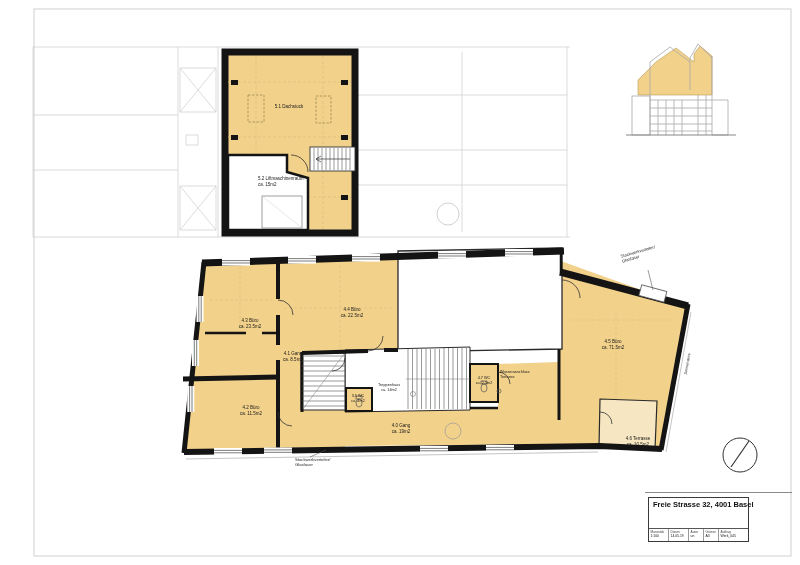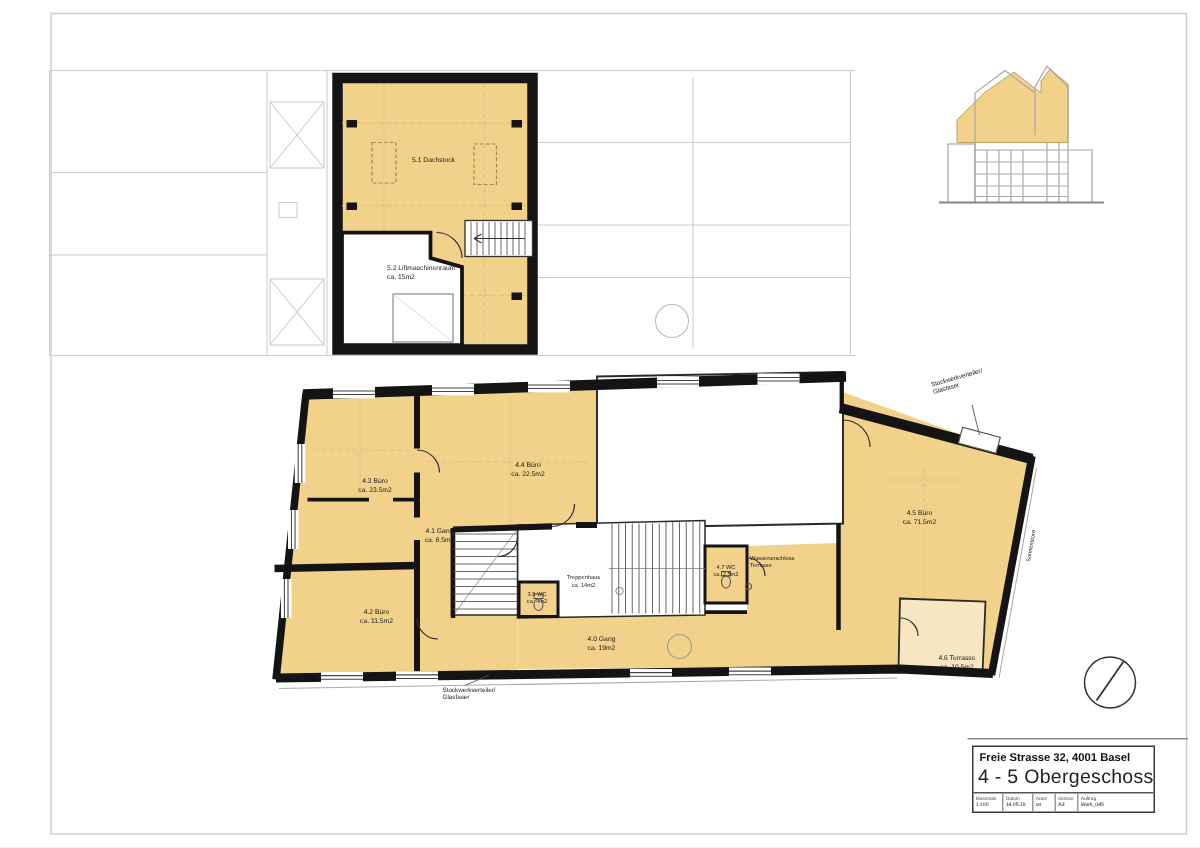--- a/index.html
+++ b/index.html
@@ -7,21 +7,21 @@
          font-family:"Liberation Sans",sans-serif;}
   svg{position:absolute;left:0;top:0;}
   
   .lab{position:absolute;transform:translate(-50%,-50%);text-align:center;
        font-size:4.5px;line-height:1.3;color:#1a1a1a;white-space:nowrap;}
   .lab span{display:block;}
   .lab-left{transform:none;text-align:left;}
   .tiny{font-size:3.8px;}
   .ann{font-size:4.2px;color:#222;}
   
-  .titleblock{position:absolute;left:648px;top:497px;width:122px;height:45px;
+  .titleblock{position:absolute;left:648px;top:497px;width:101px;height:45px;
               border:1px solid #3a3a3a;background:#fff;box-sizing:border-box;}
   .tb-topline{position:absolute;left:645px;top:492px;width:147px;height:0;
               border-top:1px solid #8a8a8a;}
   .tb-address{font-size:7.5px;font-weight:bold;color:#111;padding:2px 0 0 4px;white-space:nowrap;}
   .tb-title{font-size:13px;color:#222;padding:1px 0 0 3px;white-space:nowrap;letter-spacing:0.2px;}
   .tb-meta{position:absolute;left:0;bottom:0;width:100%;height:13px;border-top:1px solid #555;
            display:flex;box-sizing:border-box;}
   .tb-cell{border-right:1px solid #9a9a9a;padding:0.5px 1.5px;box-sizing:border-box;overflow:hidden;}
   .tb-cell:last-child{border-right:none;}
   .m-label{display:block;font-size:3.2px;color:#444;line-height:1.4;}
@@ -269,21 +269,20 @@
     <span>Stockwerkverteiler/</span>
       <span>Glasfaser</span>
   </div>
   <div class="lab tiny" style="left:688px;top:364px;transform:translate(-50%,-50%) rotate(-80deg);">
     <span>Sonnenstore</span>
   </div>
 
   <div class="tb-topline"></div>
   <div class="titleblock">
     <div class="tb-address">Freie Strasse 32, 4001 Basel</div>
-    <div class="tb-title">4 - 5 Obergeschoss</div>
     <div class="tb-meta">
       <div class="tb-cell c1">
         <span class="m-label">Massstab</span>
         <span class="m-value">1:100</span>
       </div>
       <div class="tb-cell c2">
         <span class="m-label">Datum</span>
         <span class="m-value">14.05.19</span>
       </div>
       <div class="tb-cell c3">

